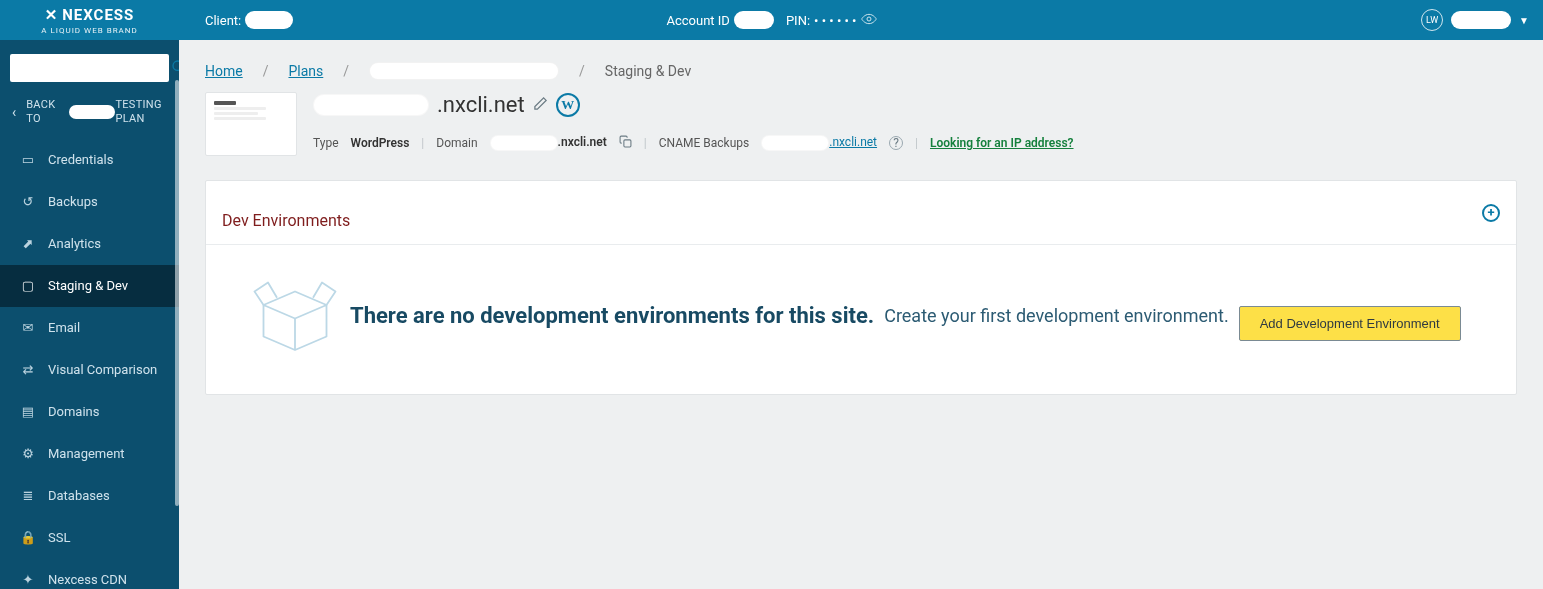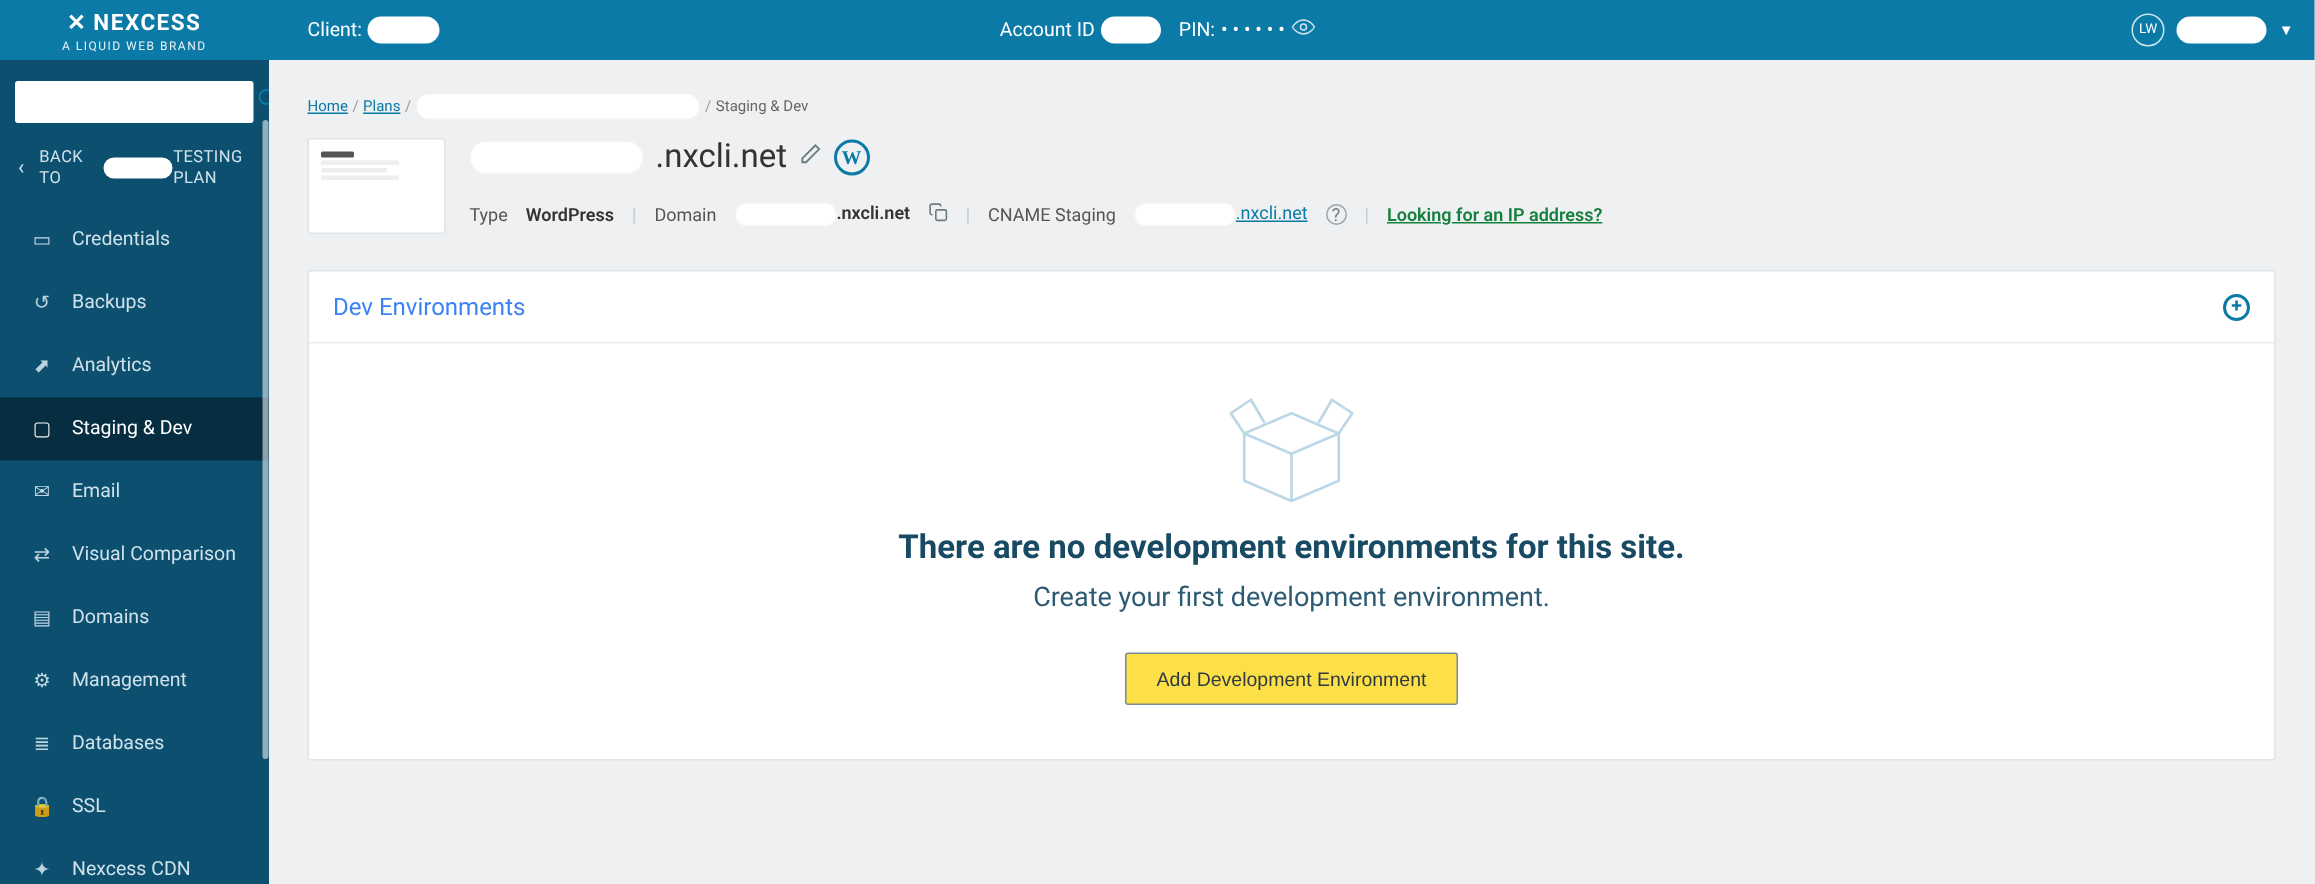--- a/index.html
+++ b/index.html
@@ -34,21 +34,21 @@
   .sidebar .back .row1 { display: flex; align-items: center; gap: 4px; }
   .sidebar .back .bpill { background: #fff; border-radius: 9px; height: 14px; width: 56px; display: inline-block; }
   .sidebar .nav-item { display: flex; align-items: center; gap: 12px; height: 42px; padding: 0 20px; font-size: 13px; cursor: pointer; }
   .sidebar .nav-item.active { background: #062d40; color: #fff; }
   .sidebar .nav-item .icon { width: 16px; text-align: center; opacity: 0.9; }
   .sidebar .scroll-track { position: absolute; right: 0; top: 40px; bottom: 8px; width: 4px; border-radius: 2px; }
   .sidebar .scroll-thumb { position: absolute; right: 0; top: 0; width: 4px; height: 85%; background: rgba(255,255,255,0.55); border-radius: 2px; }
 
   
   .main { position: absolute; top: 40px; left: 179px; right: 0; bottom: 0; overflow: auto; padding: 0 0 20px; }
-  .breadcrumb { padding: 22px 26px 8px; font-size: 10px; color: #666; display: flex; align-items: center; gap: 3px; flex-wrap: wrap; }
+  .breadcrumb { padding: 22px 26px 8px; font-size: 14px; color: #666; display: flex; align-items: center; gap: 20px; flex-wrap: wrap; }
   .breadcrumb a { color: #0b7aa6; text-decoration: underline; }
   .breadcrumb .sep { color: #999; }
   .breadcrumb .redact { display: inline-block; background: #fff; border-radius: 10px; height: 18px; width: 190px; border: 1px solid rgba(0,0,0,0.05); }
 
   .site-head { display: flex; align-items: flex-start; gap: 16px; padding: 4px 26px 12px; }
   .site-head .thumb { width: 92px; height: 64px; background: #fff; border: 1px solid #e1e4e6; border-radius: 2px; display: flex; flex-direction: column; padding: 8px; font-size: 5px; color: #888; gap: 2px; }
   .site-head .thumb div { background: #eee; height: 3px; border-radius: 1px; }
   .site-head .thumb .t1 { width: 30%; height: 4px; background: #555; }
   .site-head .thumb .t2 { width: 70%; }
   .site-head .thumb .t3 { width: 60%; }
@@ -63,23 +63,23 @@
   .meta-row .val { font-weight: 600; color: #333; }
   .meta-row .pipe { color: #c0c6ca; }
   .meta-row .redact2 { display: inline-block; background: #fff; border-radius: 10px; height: 16px; width: 68px; border: 1px solid rgba(0,0,0,0.03); vertical-align: middle; }
   .meta-row .linkish { color: #0b7aa6; text-decoration: underline; }
   .meta-row .iplink { color: #15803d; font-weight: 600; text-decoration: underline; }
   .meta-row .copy-icon, .meta-row .help-icon { color: #6b7b84; cursor: pointer; font-size: 12px; }
   .help-icon { display: inline-flex; width: 14px; height: 14px; border: 1px solid #9aa8b0; border-radius: 50%; align-items: center; justify-content: center; font-size: 9px; }
 
   .panel { margin: 12px 26px 0; background: #fff; border: 1px solid #e1e4e6; border-radius: 2px; }
   .panel-head { display: flex; align-items: center; justify-content: space-between; padding: 14px 16px; border-bottom: 1px solid #e9ecee; }
-  .panel-head h2 { font-size: 16px; font-weight: 400; color: #3b82f6; }
+  .panel-head h2 { font-size: 16px; font-weight: 400; color: #7f1d1d; margin-top: 16px; }
   .panel-head .add { width: 18px; height: 18px; border: 2px solid #0b7aa6; color: #0b7aa6; border-radius: 50%; display: flex; align-items: center; justify-content: center; font-size: 13px; font-weight: 700; cursor: pointer; line-height: 1; }
-  .panel-body { padding: 28px 16px 36px; display: flex; flex-direction: column; align-items: center; gap: 10px; }
+  .panel-body { padding: 28px 16px 36px; display: flex; flex-direction: row; align-items: center; gap: 10px; margin-left: 28px; }
   .empty-icon { color: #bcd8e6; }
   .empty-title { font-size: 22px; font-weight: 700; color: #184a63; text-align: center; }
   .empty-sub { font-size: 18px; color: #2c5b73; text-align: center; }
   .add-btn { margin-top: 16px; border: 1px solid #7a8a93; background: #fde047; color: #2f3a41; padding: 9px 20px; font-size: 13px; border-radius: 2px; cursor: pointer; }
 </style>
 </head>
 <body>
 
 <div class="topbar">
   <div class="logo">
@@ -226,21 +226,21 @@
         <span>
           <span class="redact2"></span><span class="val">.nxcli.net</span>
         </span>
         <span class="copy-icon">
           <svg width="13" height="13" viewBox="0 0 24 24" fill="none" stroke="currentColor" stroke-width="2">
               <rect x="9" y="9" width="13" height="13" rx="2"></rect>
               <path d="M5 15H4a2 2 0 0 1-2-2V4a2 2 0 0 1 2-2h9a2 2 0 0 1 2 2v1"></path>
             </svg>
         </span>
         <span class="pipe">|</span>
-        <span class="label">CNAME Staging</span>
+        <span class="label">CNAME Backups</span>
         <span>
           <span class="redact2"></span><a href="#" class="linkish">.nxcli.net</a>
         </span>
         <span class="help-icon">?</span>
         <span class="pipe">|</span>
         <a href="#" class="iplink">Looking for an IP address?</a>
       </div>
     </div>
   </div>
 

